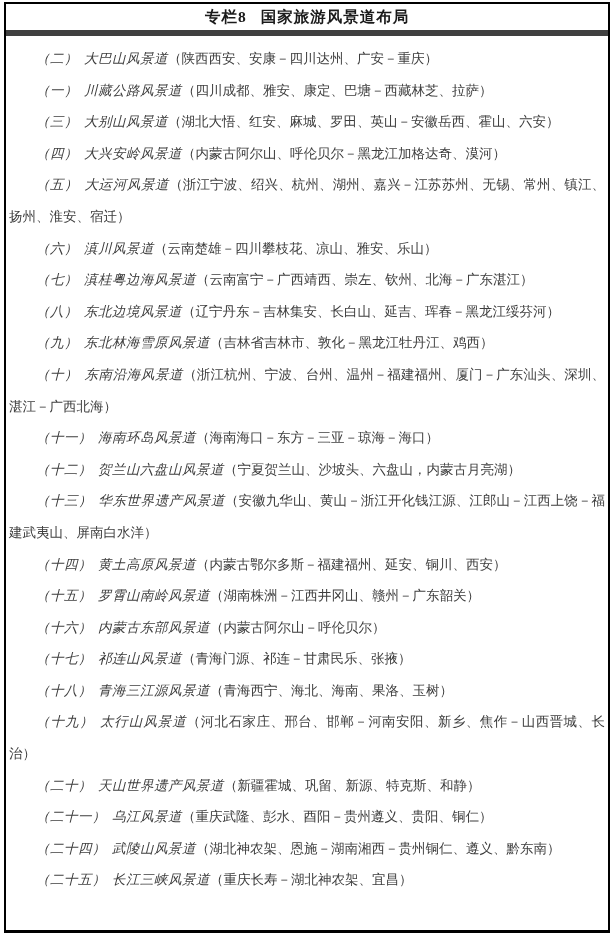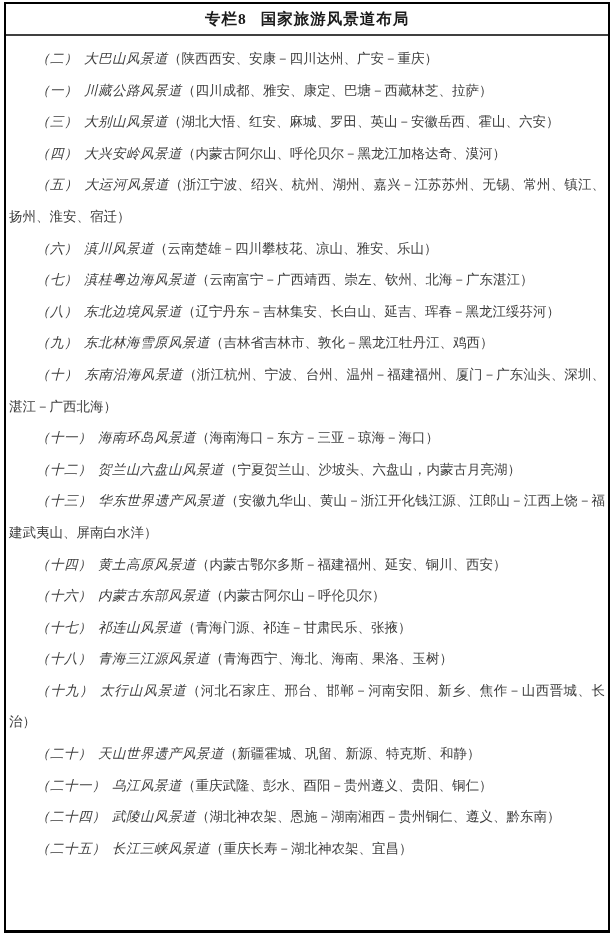--- a/index.html
+++ b/index.html
@@ -17,21 +17,21 @@
   .box {
     position: absolute;
     left: 4px; top: 2px;
     width: 606px; height: 931px;
     border: 2px solid #000000;
     border-bottom-width: 3px;
     background: #ffffff;
   }
   .box-header {
     height: 32px;
-    border-bottom: 2px solid #404040;
+    border-bottom: 6px solid #404040;
     display: flex;
     align-items: center;
     justify-content: center;
     font-weight: bold;
     font-size: 15.5px;
     color: #1a1a1a;
     letter-spacing: 1px;
   }
   .box-header .title-prefix { margin-right: 14px; }
   .box-body {
@@ -101,20 +101,23 @@
         <p class="entry">
         <span class="kai entry-label">（十二）</span><span class="kai entry-name">贺兰山六盘山风景道</span><span class="song entry-route">（宁夏贺兰山、沙坡头、六盘山，内蒙古月亮湖）</span>
       </p>
         <p class="entry">
         <span class="kai entry-label">（十三）</span><span class="kai entry-name">华东世界遗产风景道</span><span class="song entry-route">（安徽九华山、黄山－浙江开化钱江源、江郎山－江西上饶－福建武夷山、屏南白水洋）</span>
       </p>
         <p class="entry">
         <span class="kai entry-label">（十四）</span><span class="kai entry-name">黄土高原风景道</span><span class="song entry-route">（内蒙古鄂尔多斯－福建福州、延安、铜川、西安）</span>
       </p>
         <p class="entry">
+        <span class="kai entry-label">（十五）</span><span class="kai entry-name">罗霄山南岭风景道</span><span class="song entry-route">（湖南株洲－江西井冈山、赣州－广东韶关）</span>
+      </p>
+        <p class="entry">
         <span class="kai entry-label">（十六）</span><span class="kai entry-name">内蒙古东部风景道</span><span class="song entry-route">（内蒙古阿尔山－呼伦贝尔）</span>
       </p>
         <p class="entry">
         <span class="kai entry-label">（十七）</span><span class="kai entry-name">祁连山风景道</span><span class="song entry-route">（青海门源、祁连－甘肃民乐、张掖）</span>
       </p>
         <p class="entry">
         <span class="kai entry-label">（十八）</span><span class="kai entry-name">青海三江源风景道</span><span class="song entry-route">（青海西宁、海北、海南、果洛、玉树）</span>
       </p>
         <p class="entry">
         <span class="kai entry-label">（十九）</span><span class="kai entry-name">太行山风景道</span><span class="song entry-route">（河北石家庄、邢台、邯郸－河南安阳、新乡、焦作－山西晋城、长治）</span>

